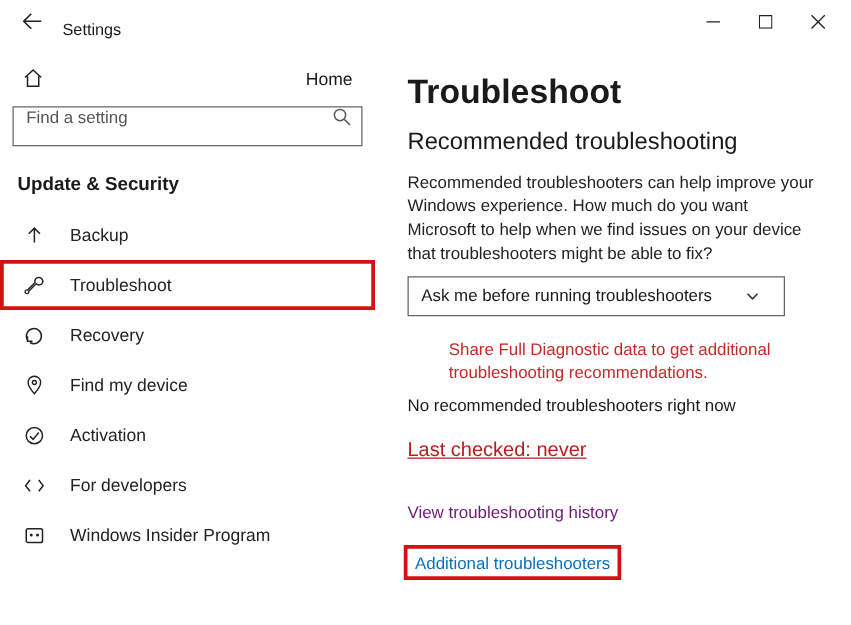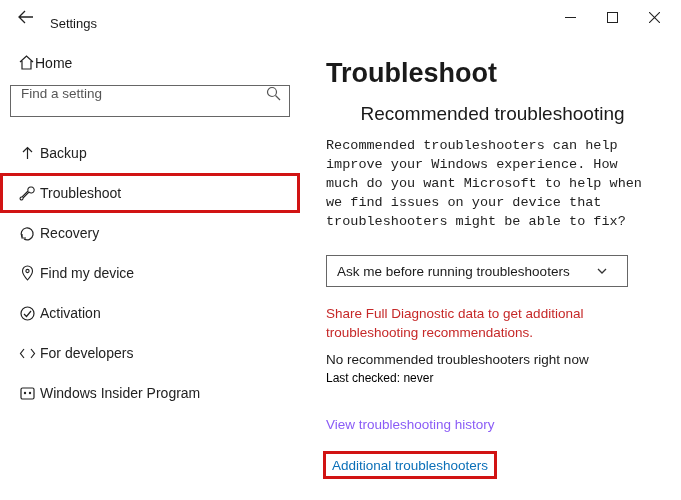--- a/index.html
+++ b/index.html
@@ -19,40 +19,40 @@
     align-items: center;
     height: 34px;
     padding: 0 6px 0 12px;
   }
   .titlebar .back { width: 28px; display:flex; align-items:center; justify-content:center; }
   .titlebar .title { font-size: 13px; margin-left: 10px; flex:1;margin-top:12px; }
   .win-controls { display:flex; gap:0; }
   .win-btn { width:42px; height:28px; display:flex; align-items:center; justify-content:center; }
   .content { display:flex; flex:1; min-height:0; }
   .sidebar { width: 300px; padding: 12px 0 0 0; border-right: none; }
-  .home-row { display:flex; align-items:center; padding: 8px 18px 10px 18px; gap: 0; font-size:14px;}
+  .home-row { display:flex; align-items:center; padding: 8px 18px 10px 18px; gap: 20px; font-size:14px;justify-content:space-between;}
   .search-wrap { padding: 4px 10px 12px 10px; }
   .search-box {
     display:flex; align-items:center; justify-content:space-between;
     border:1px solid #666; height:32px; padding:0 8px 16px 10px; font-size:13.5px; color:#555;
   }
   .section-head { font-weight:600; font-size:15px; padding: 10px 14px 8px 14px; }
   .nav { display:flex; flex-direction:column; padding-top:4px; }
-  .nav-item { display:flex; align-items:center; gap:4px; padding: 11px 18px; font-size:14px; color:#222; }
+  .nav-item { display:flex; align-items:center; gap:20px; padding: 11px 18px; font-size:14px; color:#222; }
   .nav-item .ic { width:18px; height:18px; display:flex; align-items:center; justify-content:center; }
   .nav-item.selected { outline:3px solid #d11313; outline-offset:-3px; }
   .main { flex:1; padding: 24px 22px 8px 26px; overflow:hidden; }
   .h1 { font-size:27px; font-weight:600; margin-bottom:14px; }
-  .h2 { font-size:19px; font-weight:400; margin-bottom:12px;text-align:center; }
-  .para { font-size:13.5px; line-height:1.4; color:#222; margin-bottom:24px; max-width:330px;font-family:Liberation Mono, monospace;}
+  .h2 { font-size:19px; font-weight:400; margin-bottom:12px; }
+  .para { font-size:13.5px; line-height:1.4; color:#222; margin-bottom:8px; max-width:330px;}
   .dropdown { border:1px solid #666; width:302px; height:32px; display:flex; align-items:center; justify-content:space-between; padding:0 19px 0 10px; font-size:13.5px; margin-bottom:18px;}
-  .red-text { color:#c62828; font-size:13.5px; line-height:1.35; margin-bottom:10px; max-width:340px;}
-  .status { font-size:13.5px; margin-bottom:4px; }
-  .meta { font-size:12px; color:#000000; }
-  .link { color:#8b5cf6; font-size:13.5px; display:inline-block; margin-top:32px; }
+  .red-text { color:#c62828; font-size:13.5px; line-height:1.35; margin-bottom:10px; max-width:340px;margin-left:33px;}
+  .status { font-size:13.5px; margin-bottom:20px; }
+  .meta { font-size:16px; color:#b91c1c;text-decoration:underline; }
+  .link { color:#701a75; font-size:13.5px; display:inline-block; margin-top:32px; }
   .link2-wrap { margin-top:22px; display:inline-block; padding:3px 6px; outline:3px solid #d11313; outline-offset:0; }
   .link2 { color:#0a6fb8; font-size:13.5px; }
   svg { display:block; }
 </style>
 </head>
 <body>
 
 <div class="titlebar">
   <div class="back">
     <svg width="16" height="16" viewBox="0 0 16 16">
@@ -91,20 +91,21 @@
     </div>
     <div class="search-wrap">
       <div class="search-box">
         <span>Find a setting</span>
         <svg width="15" height="15" viewBox="0 0 15 15">
             <circle cx="6" cy="6" r="4.5" stroke="#555" stroke-width="1.2" fill="none"></circle>
             <path d="M9.5 9.5 L14 14" stroke="#555" stroke-width="1.2"></path>
           </svg>
       </div>
     </div>
+    <div class="section-head">Update &amp; Security</div>
     <div class="nav">
       <div class="nav-item">
         <span class="ic">
           <svg width="17" height="17" viewBox="0 0 17 17">
               <path d="M8.5 14 V3 M4 7 L8.5 2.5 L13 7" stroke="#222" stroke-width="1.2" fill="none"></path>
             </svg>
         </span>
         <span>Backup</span>
       </div>
       <div class="nav-item selected">

